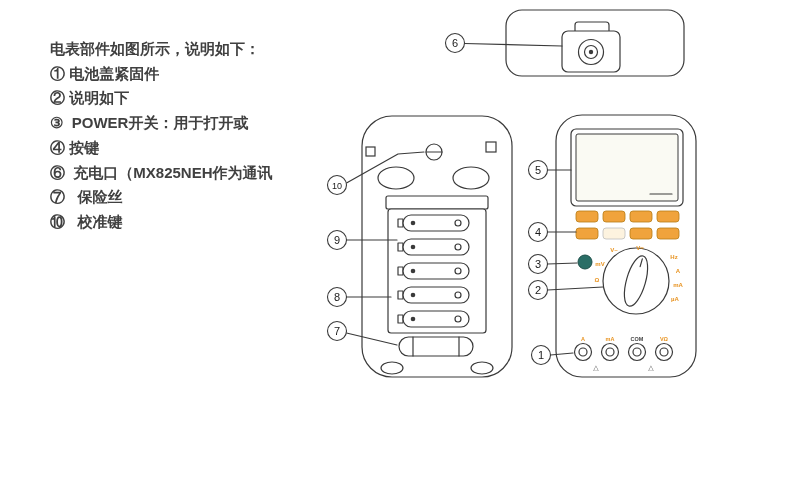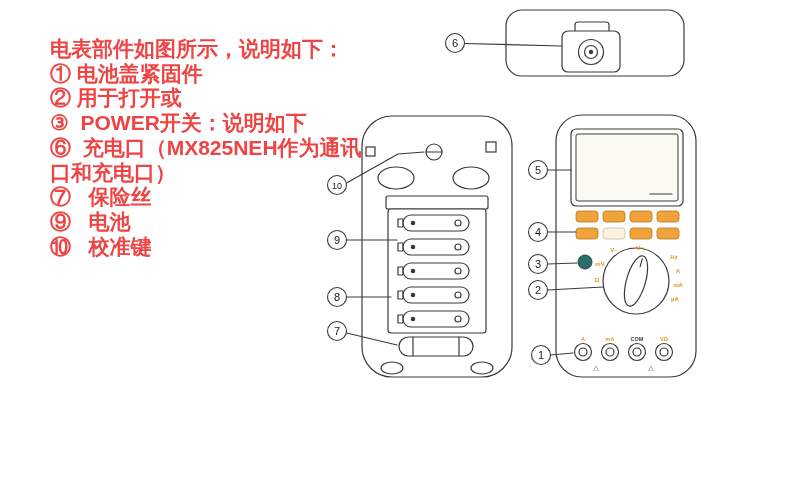--- a/index.html
+++ b/index.html
@@ -1,19 +1,19 @@
 <!DOCTYPE html>
 <html><head>
 <meta charset="utf-8">
 <style>
   *{margin:0;padding:0;box-sizing:border-box}
   html,body{width:790px;height:496px}
   body{background:#ffffff;font-family:"Liberation Sans",sans-serif;position:relative;overflow:hidden}
   .page{position:absolute;left:0;top:0;width:790px;height:496px;background:#ffffff}
-  .desc{position:absolute;left:50px;top:37px;color:#ef4444;font-weight:700;font-size:21px;line-height:24.7px}
+  .desc{position:absolute;left:50px;top:37px;color:#404040;font-weight:700;font-size:15px;line-height:24.7px}
   .desc .line{white-space:pre}
   .diagram{position:absolute;left:0;top:0}
   svg{font-family:"Liberation Sans",sans-serif}
   .s{fill:none;stroke:#3a3a3a;stroke-width:1.2;stroke-linecap:round;stroke-linejoin:round}
   .sw{fill:#ffffff;stroke:#3a3a3a;stroke-width:1.2}
   .lcd{fill:#fafaf3;stroke:#3a3a3a;stroke-width:1}
   .dot{fill:#3a3a3a;stroke:none}
   .btn{fill:#f0a33c;stroke:#b87c15;stroke-width:0.8}
   .btn-pale{fill:#fdf3df;stroke:#bdbdbd;stroke-width:0.8}
   .power{fill:#2a6e66;stroke:#1d4f49;stroke-width:1}
@@ -26,26 +26,25 @@
   .tw{font-size:7px;fill:#555555;text-anchor:middle}
 </style>
 </head>
 <body>
 
 <div class="page">
 
   <div class="desc">
     <div class="line">电表部件如图所示，说明如下：</div>
     <div class="line">① 电池盖紧固件</div>
-    <div class="line">② 用于打开或</div>
-    <div class="line">③  POWER开关：说明如下</div>
+    <div class="line">② 说明如下</div>
+    <div class="line">③  POWER开关：用于打开或</div>
+    <div class="line">④ 按键</div>
     <div class="line">⑥  充电口（MX825NEH作为通讯</div>
-    <div class="line">口和充电口）</div>
     <div class="line">⑦   保险丝</div>
-    <div class="line">⑨   电池</div>
     <div class="line">⑩   校准键</div>
   </div>
 
   <svg class="diagram" width="790" height="496" viewBox="0 0 790 496">
 
     <g>
       <rect class="sw" x="506" y="10" width="178" height="66" rx="16"></rect>
       <rect class="sw" x="575" y="22" width="34" height="12" rx="3"></rect>
       <rect class="sw" x="562" y="31" width="58" height="41" rx="6"></rect>
       <circle class="sw" cx="591" cy="52" r="12.5"></circle>

